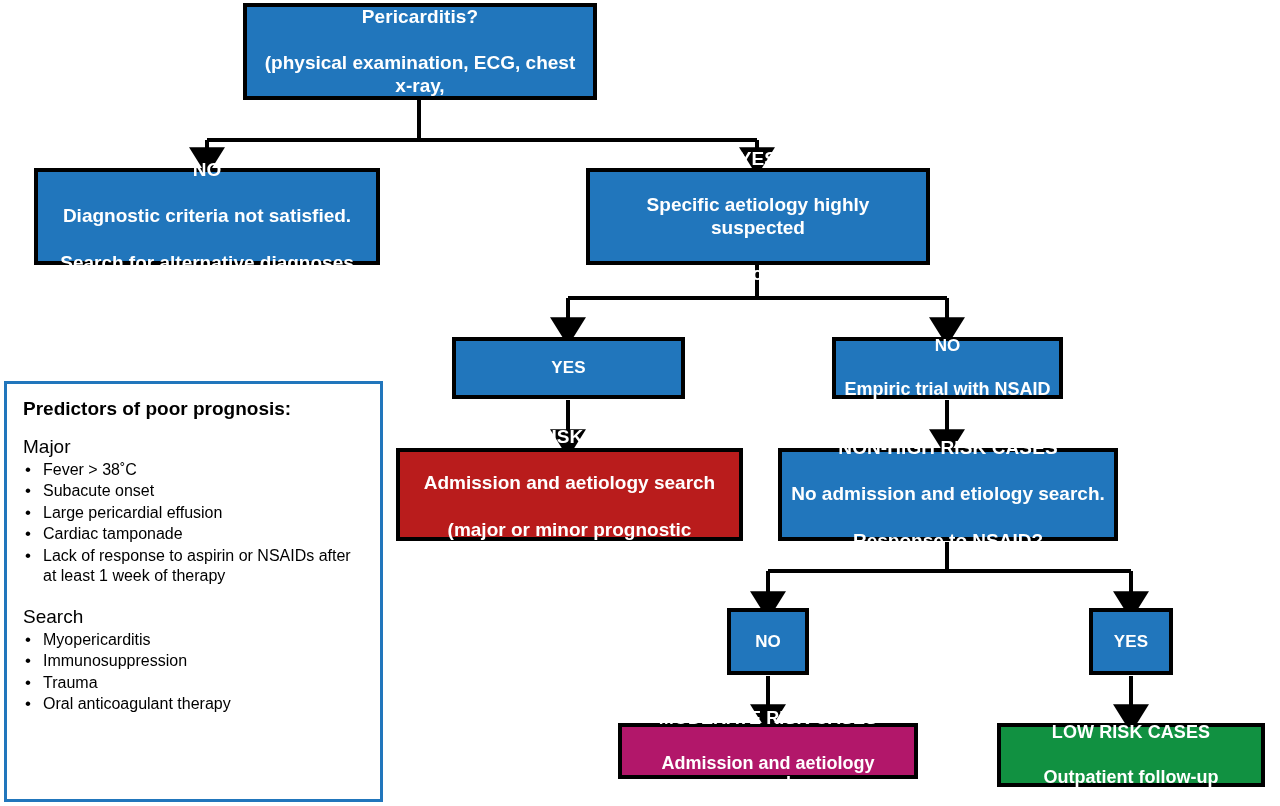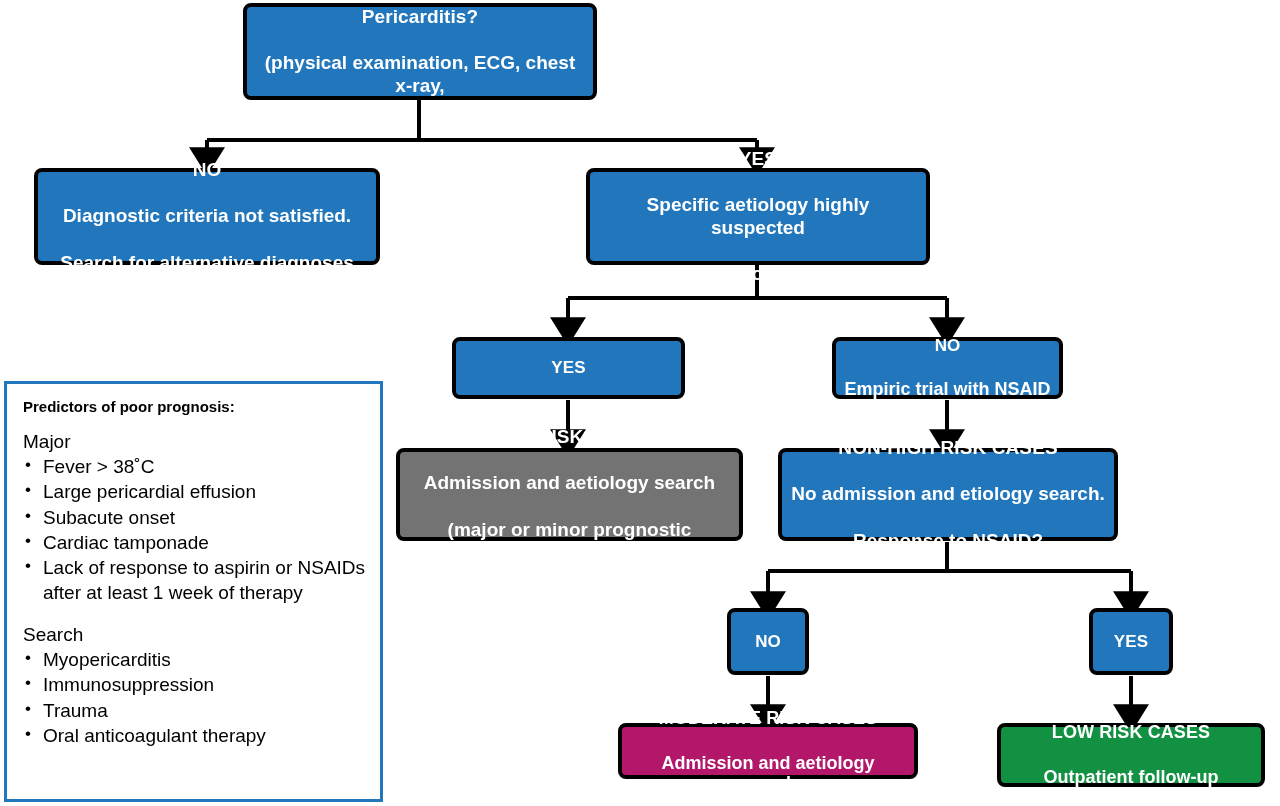--- a/index.html
+++ b/index.html
@@ -22,21 +22,21 @@
     left: 0;
     top: 0;
     width: 1280px;
     height: 806px;
     pointer-events: none;
   }
   .node {
     position: absolute;
     box-sizing: border-box;
     border: 4px solid #000000;
-    border-radius: 8px;
+    border-radius: 0;
     display: flex;
     flex-direction: column;
     align-items: center;
     justify-content: center;
     text-align: center;
     color: #ffffff;
     line-height: 1.16;
     padding: 4px 8px;
     z-index: 2;
   }
@@ -52,34 +52,34 @@
     position: absolute;
     box-sizing: border-box;
     background: #ffffff;
     border: 3px solid #2176bc;
     z-index: 3;
     padding: 14px 14px 10px 16px;
     color: #000000;
   }
   .legend-title {
     font-weight: bold;
-    font-size: 15px;
+    font-size: 19px;
     margin-bottom: 16px;
   }
   .legend-group-label {
     font-size: 19px;
     margin-bottom: 2px;
   }
   .legend-list {
     list-style: none;
     margin: 0 0 0 0;
     padding: 0;
   }
   .legend-list li {
-    font-size: 19px;
+    font-size: 16px;
     position: relative;
     padding-left: 20px;
     margin-bottom: 1px;
     line-height: 1.28;
   }
   .legend-list li::before {
     content: "\2022";
     position: absolute;
     left: 2px;
     top: -1px;
@@ -144,21 +144,21 @@
 
   <div class="node" style="left:452px; top:337px; width:233px; height:62px; background:#2176bc; font-size:17px;">
     <div class="hd">YES</div>
   </div>
 
   <div class="node" style="left:832px; top:337px; width:231px; height:62px; background:#2176bc; font-size:18px;">
     <div class="hd" style="font-size:17px;">NO</div>
     <div class="ln">Empiric trial with NSAID</div>
   </div>
 
-  <div class="node" style="left:396px; top:448px; width:347px; height:93px; background:#737373; font-size:19px;">
+  <div class="node" style="left:396px; top:448px; width:347px; height:93px; background:#b91c1c; font-size:19px;">
     <div class="hd">HIGH RISK CASES</div>
     <div class="ln">Admission and aetiology search</div>
     <div class="ln">(major or minor prognostic predictor)</div>
   </div>
 
   <div class="node" style="left:778px; top:448px; width:340px; height:93px; background:#2176bc; font-size:19px;">
     <div class="hd">NON-HIGH RISK CASES</div>
     <div class="ln">No admission and etiology search.</div>
     <div class="ln">Response to NSAID?</div>
   </div>
@@ -180,22 +180,22 @@
     <div class="hd" style="font-size:18px;">LOW RISK CASES</div>
     <div class="ln" style="font-size:18px;">Outpatient follow-up</div>
   </div>
 
   <div class="legend" style="left:4px; top:381px; width:379px; height:421px;">
     <div class="legend-title">Predictors of poor prognosis:</div>
 
     <div class="legend-group-label">Major</div>
     <ul class="legend-list">
       <li>Fever &gt; 38˚C</li>
+      <li>Subacute onset</li>
       <li>Large pericardial effusion</li>
-      <li>Subacute onset</li>
       <li>Cardiac tamponade</li>
       <li>Lack of response to aspirin or NSAIDs after at least 1 week of therapy</li>
     </ul>
 
     <div class="legend-spacer"></div>
 
     <div class="legend-group-label">Search</div>
     <ul class="legend-list">
       <li>Myopericarditis</li>
       <li>Immunosuppression</li>

